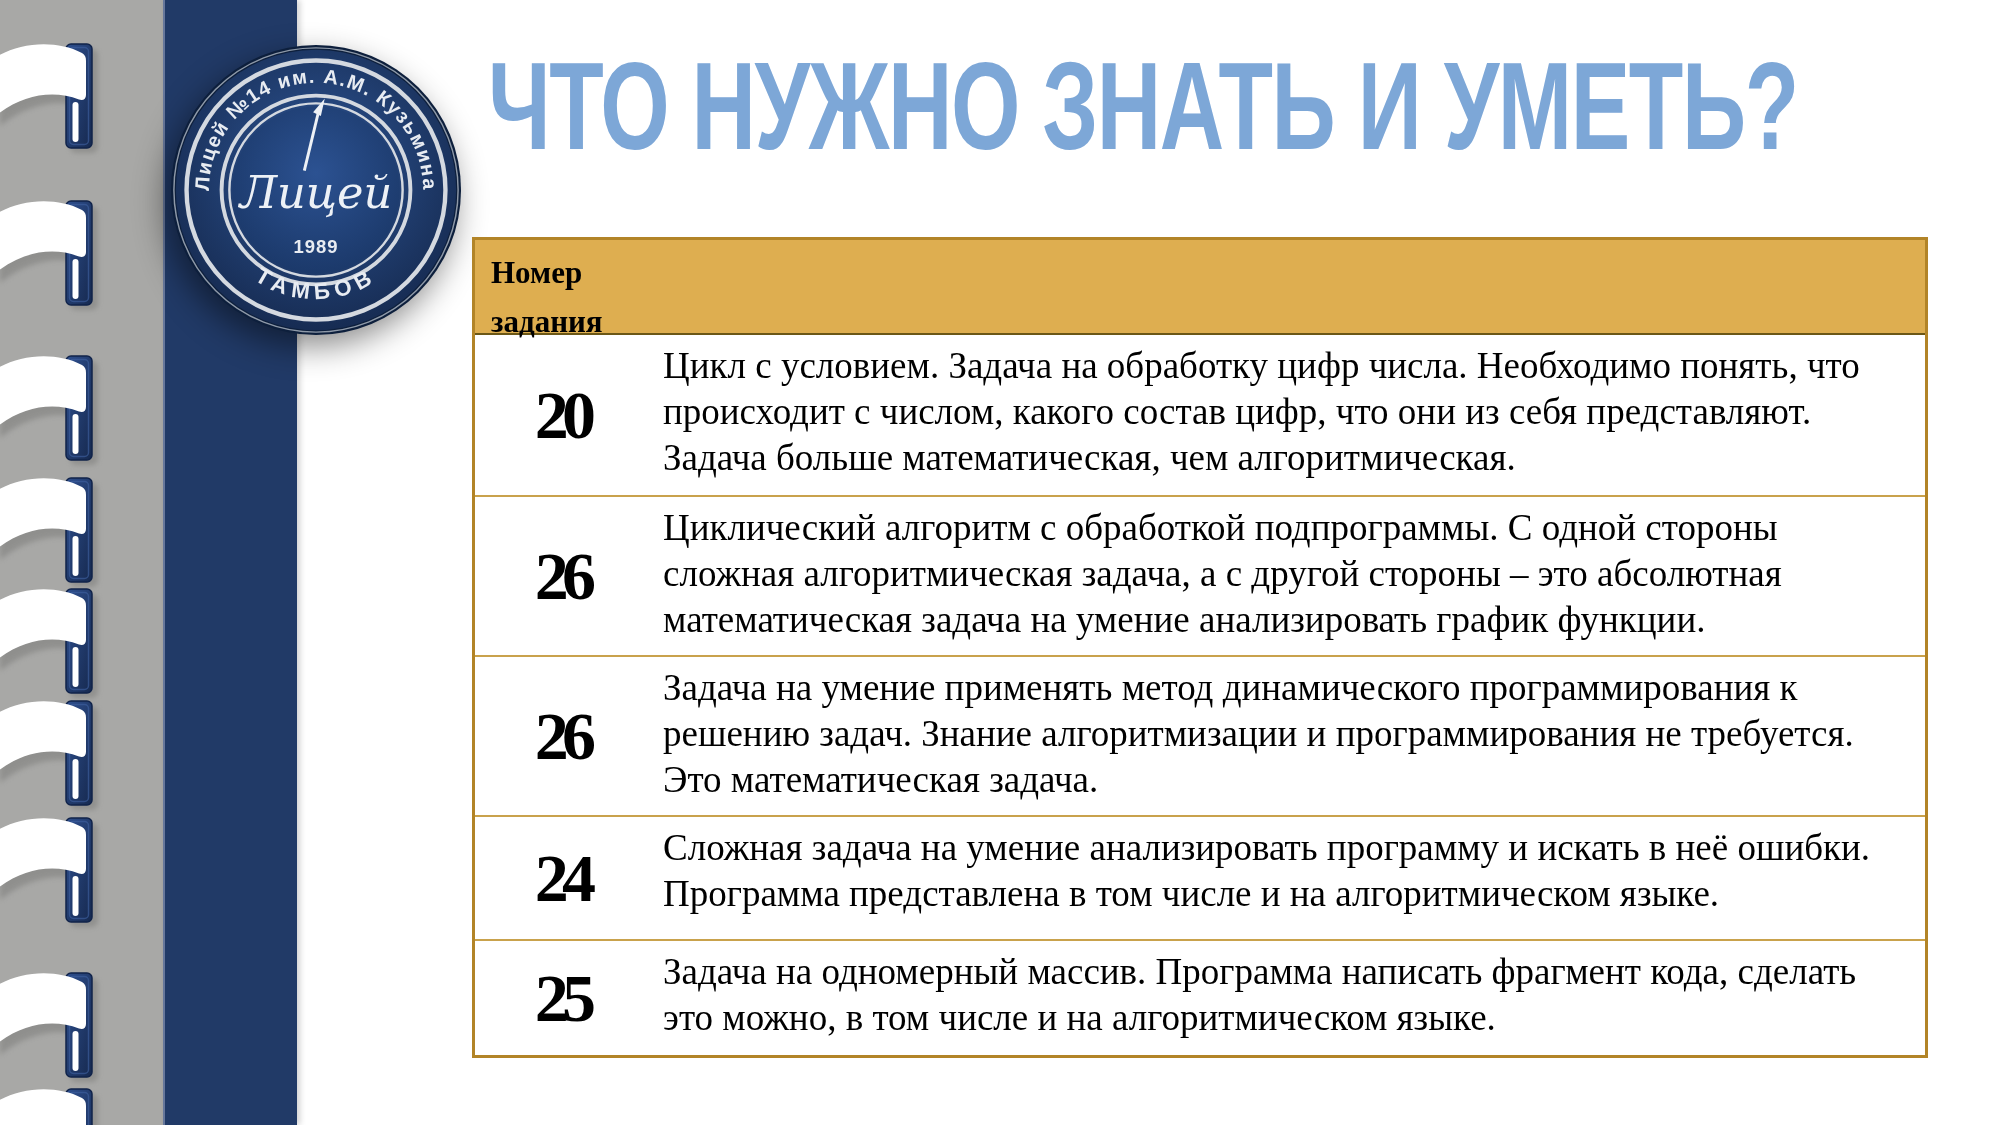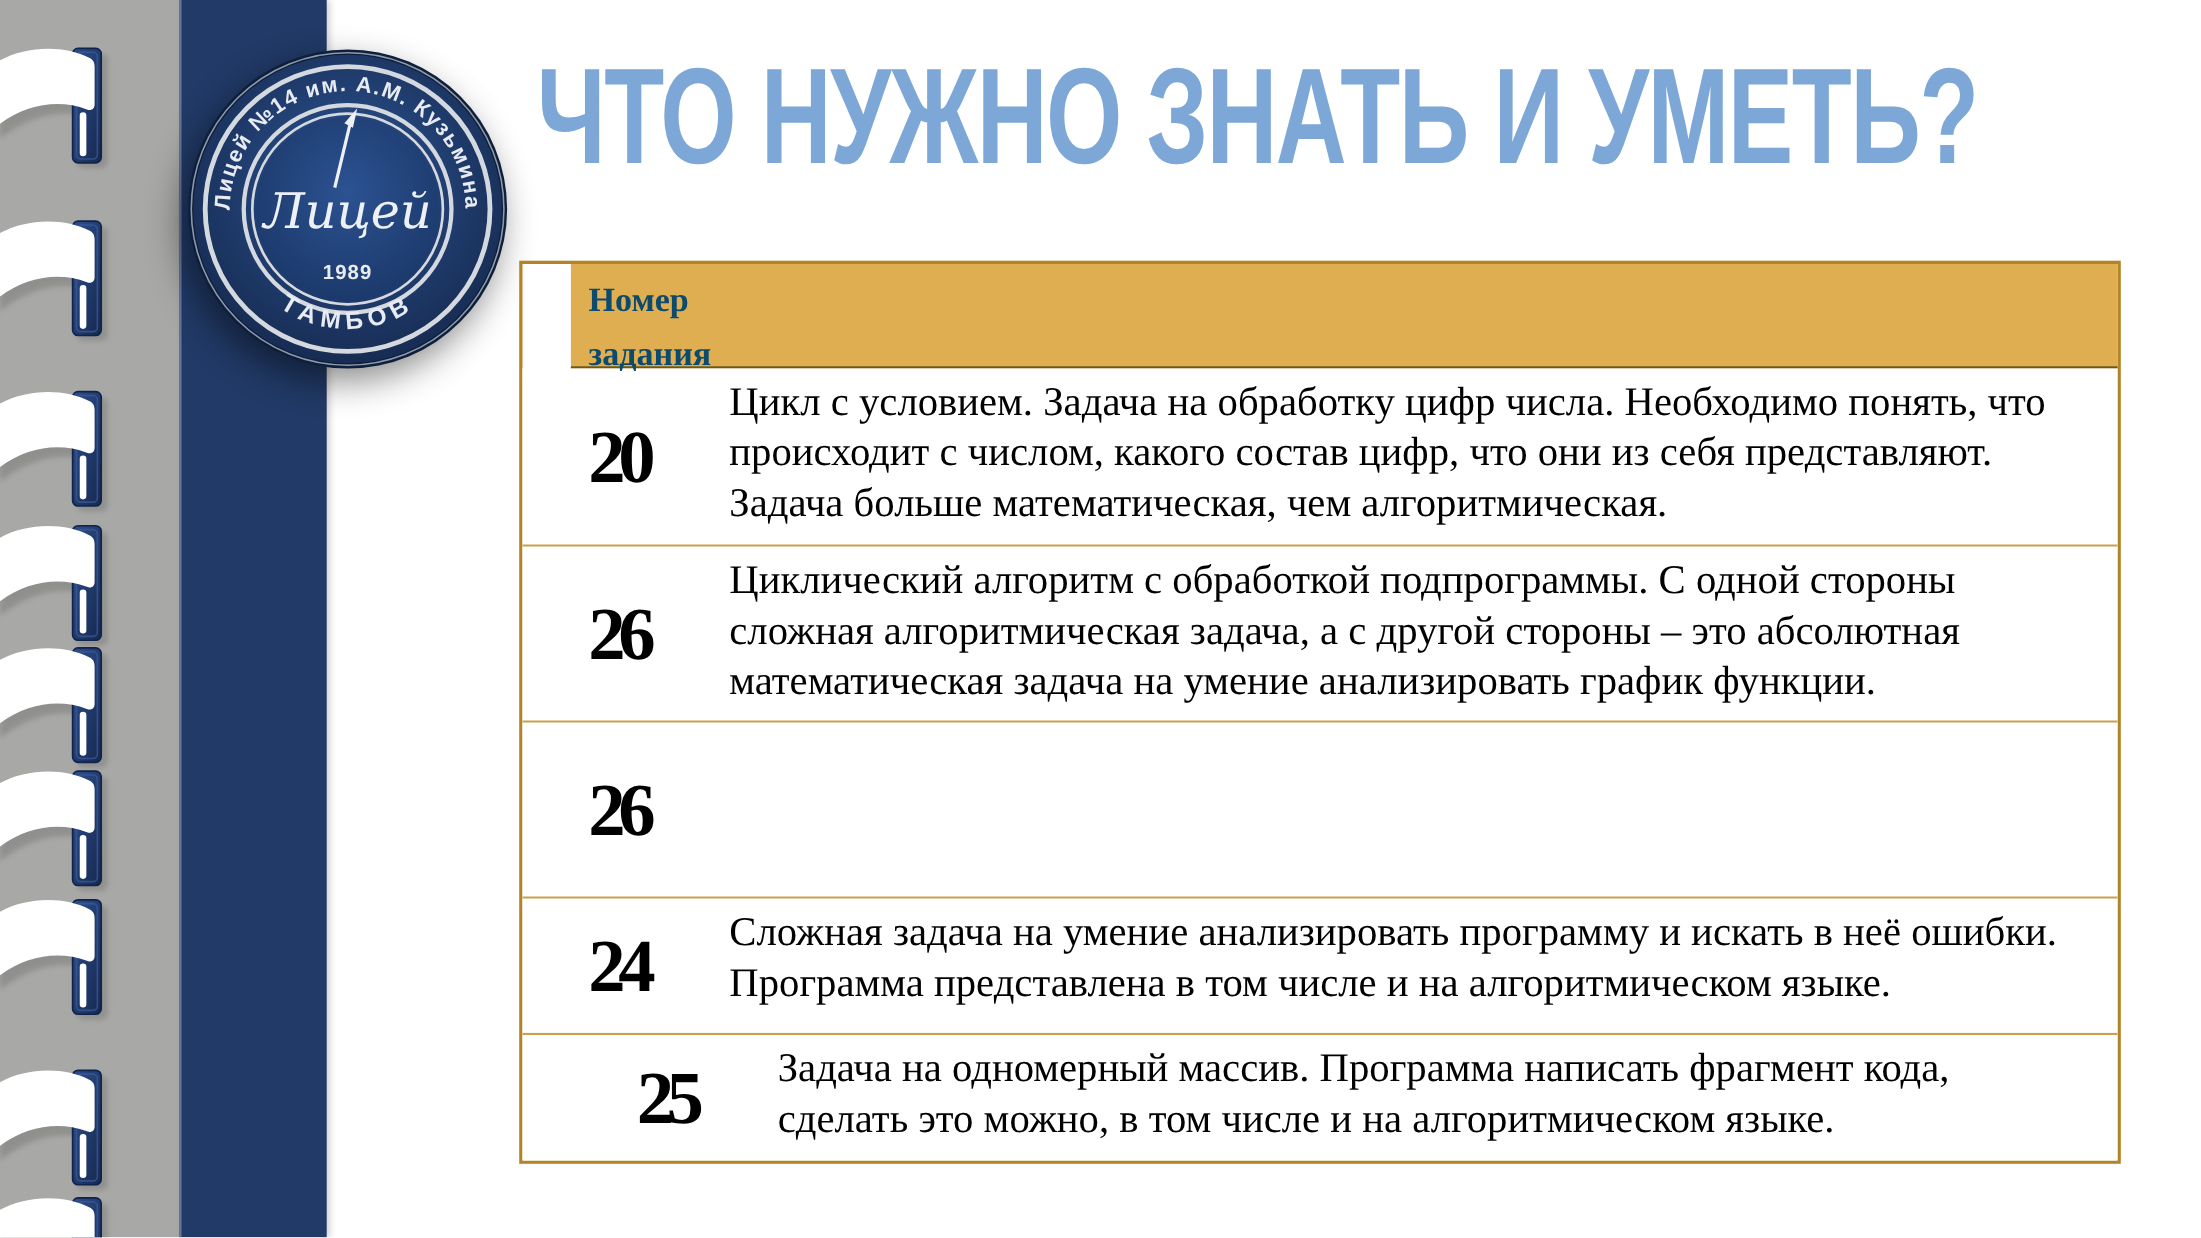--- a/index.html
+++ b/index.html
@@ -40,21 +40,21 @@
   }
 
   
   .tasks-table {
     position:absolute; left:472px; top:237px; width:1456px;
     box-sizing:border-box; border:3px solid #b28427; background:#ffffff;
   }
   .thead {
     display:flex; height:95px; box-sizing:border-box;
     background:#deae50; border-bottom:2px solid #6b5716;
-    font-weight:bold; font-size:31px; line-height:49px; color:#0c4a6e;margin-left:44px;
+    font-weight:bold; font-size:31px; line-height:49px; color:#000000;
   }
   .th { padding-top:8px; box-sizing:border-box; }
   .th.num  { width:174px; padding-left:16px; }
   .th.desc { flex:1; padding-left:14px; }
   .trow {
     display:flex; box-sizing:border-box;
     border-bottom:2px solid #c9a24c; background:#ffffff;
   }
   .trow.last { border-bottom:none; }
   .cell-num {
@@ -203,25 +203,26 @@
         <div class="trow" style="height: 162px;">
       <div class="cell-num">20</div>
       <div class="cell-desc">Цикл с условием. Задача на обработку цифр числа. Необходимо понять, что происходит с числом, какого состав цифр, что они из себя представляют. Задача больше математическая, чем алгоритмическая.</div>
     </div>
         <div class="trow" style="height: 160px;">
       <div class="cell-num">26</div>
       <div class="cell-desc">Циклический алгоритм с обработкой подпрограммы. С одной стороны сложная алгоритмическая задача, а с другой стороны – это абсолютная математическая задача на умение анализировать график функции.</div>
     </div>
         <div class="trow" style="height: 160px;">
       <div class="cell-num">26</div>
+      <div class="cell-desc">Задача на умение применять метод динамического программирования к решению задач. Знание алгоритмизации и программирования не требуется. Это математическая задача.</div>
     </div>
         <div class="trow" style="height: 124px;">
       <div class="cell-num">24</div>
       <div class="cell-desc">Сложная задача на умение анализировать программу и искать в неё ошибки. Программа представлена в том числе и на алгоритмическом языке.</div>
     </div>
-        <div class="trow last" style="height: 114px; padding-left: 44px;">
+        <div class="trow last" style="height: 114px;">
       <div class="cell-num">25</div>
       <div class="cell-desc">Задача на одномерный массив. Программа написать фрагмент кода, сделать это можно, в том числе и на алгоритмическом языке.</div>
     </div>
       </div>
   </div>
 
 </div>
 
 </body></html>

